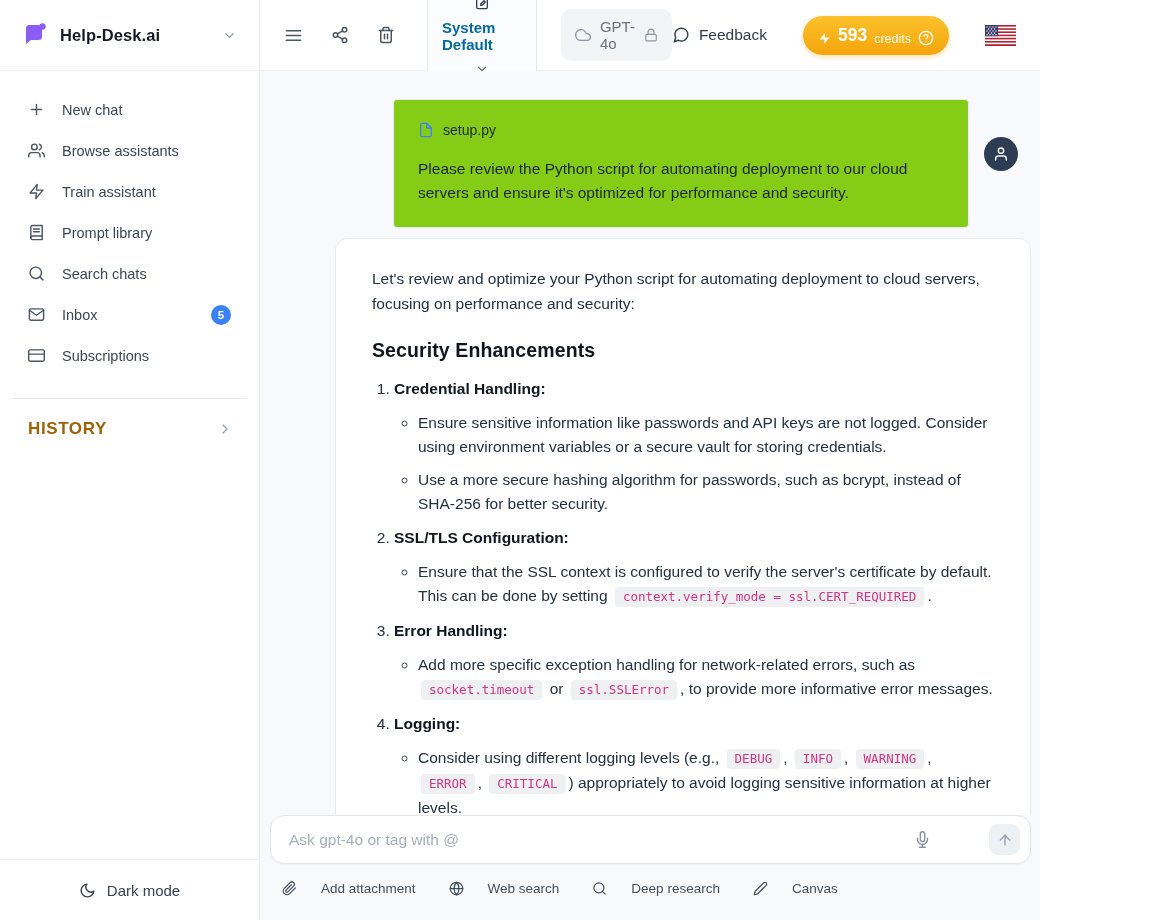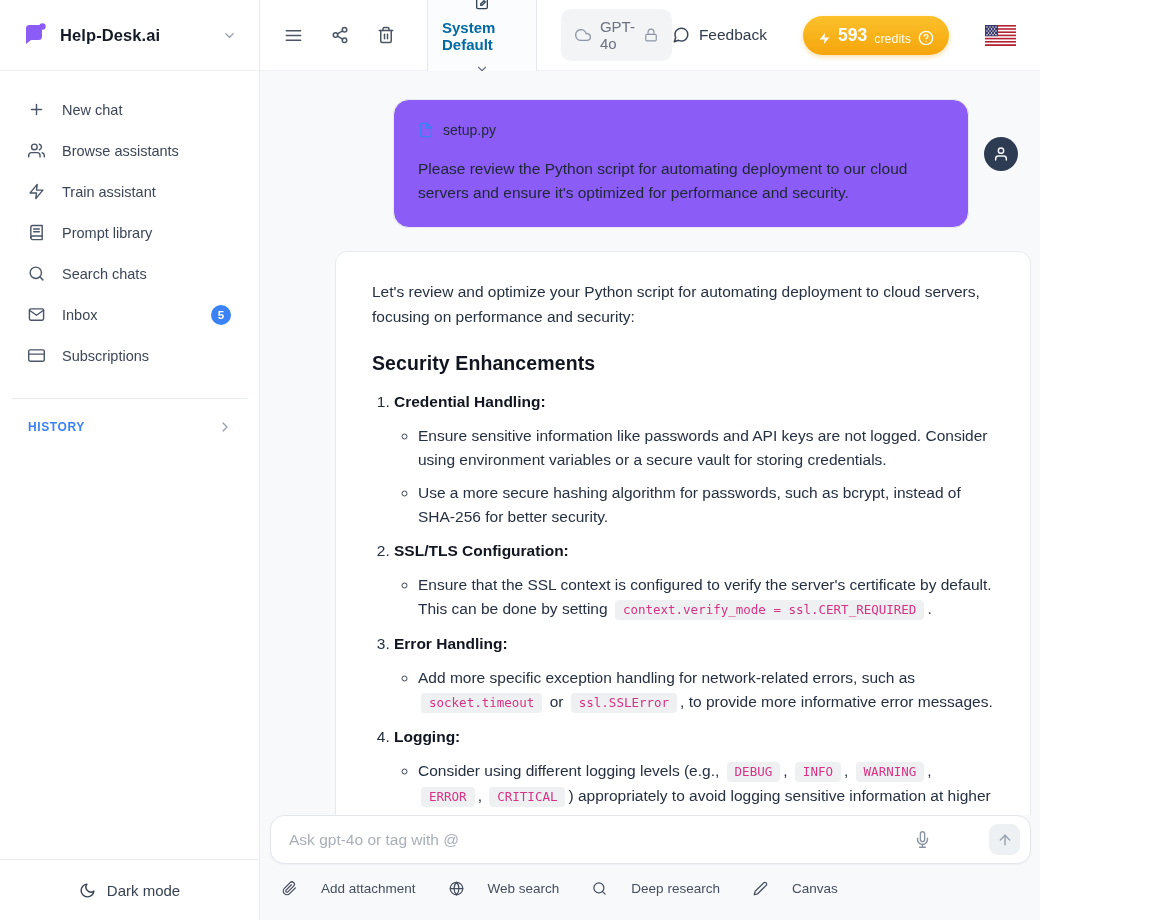--- a/index.html
+++ b/index.html
@@ -12,21 +12,21 @@
   .brand-row { height:71px; display:flex; align-items:center; padding:0 22px; border-bottom:1px solid #eef0f3; cursor:pointer; }
   .logo { width:27px; height:27px; margin-right:11px; display:flex; align-items:center; }
   .brand-name { font-size:16.5px; font-weight:bold; color:#151b26; letter-spacing:.1px; }
   .brand-row .chev { margin-left:auto; color:#8b95a5; display:flex; }
   .nav { padding:18px 0 0; }
   .nav-item { height:41px; display:flex; align-items:center; padding:0 28px; cursor:pointer; color:#3c4657; font-size:14.5px; }
   .nav-item .ic { width:17px; height:17px; margin-right:17px; display:flex; align-items:center; color:#4a5568; flex:0 0 auto; }
   .nav-badge { margin-left:auto; min-width:20px; height:20px; border-radius:10px; background:#3b82f6; color:#fff; font-size:11.5px; font-weight:bold; display:flex; align-items:center; justify-content:center; }
   .side-div { border-top:1px solid #e8ebef; margin:22px 12px 0; }
   .history-row { display:flex; align-items:center; padding:20px 26px 0 28px; cursor:pointer; }
-  .history-label { font-size:12px; font-weight:bold; letter-spacing:.6px; color:#3b82f6; }
+  .history-label { font-size:17px; font-weight:bold; letter-spacing:.6px; color:#a16207; }
   .history-row .chev { margin-left:auto; color:#98a1b0; display:flex; }
   .side-spacer { flex:1; }
   .darkmode-row { height:61px; border-top:1px solid #e8ebef; display:flex; align-items:center; justify-content:center; gap:11px; cursor:pointer; color:#374151; font-size:15px;margin-top:20px; }
   .darkmode-row .ic { display:flex; color:#374151; }
 
   
   .main { flex:1; display:flex; flex-direction:column; position:relative; }
   .topbar { height:71px; background:#fff; border-bottom:1px solid #eef0f3; display:flex; align-items:center; padding:0 24px; flex:0 0 auto; }
   .tb-icon { width:20px; height:20px; color:#4b5563; display:flex; align-items:center; justify-content:center; cursor:pointer; margin-right:28px; }
   .pill-btn { display:flex; align-items:center; gap:9px; padding:9px 14px; border-radius:10px; cursor:pointer; font-size:15px; }
@@ -40,28 +40,28 @@
   .feedback .ic { display:flex; color:#3c4657; }
   .credits { margin-left:36px; display:flex; align-items:flex-end; gap:7px; padding:9px 15px; border-radius:23px; background:linear-gradient(180deg,#fcc12b,#f5a50b); box-shadow:0 2px 5px rgba(245,165,11,.35); cursor:pointer; color:#fff; }
   .credits .num { font-size:17.5px; font-weight:bold; }
   .credits .lbl { font-size:12.5px; opacity:.95; }
   .credits .ic { display:flex; }
   .flag { margin-left:36px; width:31px; height:21px; cursor:pointer; }
 
   
   .chat { flex:1; background:#f8f9fb; position:relative; overflow:hidden; }
   .user-row { display:flex; margin:28px 22px 0 133px; gap:15px; }
-  .user-card { flex:1; background:#8b5cf6; border:1px solid #e9ebee; border-radius:16px; padding:22px 24px; }
+  .user-card { flex:1; background:#84cc16; border:1px solid #e9ebee; border-radius:4px; padding:22px 24px; }
   .file-chip { display:flex; align-items:center; gap:9px; cursor:pointer; }
   .file-chip .ic { display:flex; color:#3b82f6; }
   .file-chip .fname { font-size:14px; color:#1f2937; }
   .user-text { margin-top:19px; font-size:15.5px; line-height:24px; color:#1e2736; }
   .avatar { width:34px; height:34px; border-radius:50%; background:#2d3c52; color:#f4f6f9; display:flex; align-items:center; justify-content:center; margin-top:38px; flex:0 0 auto; }
 
-  .ai-card { width:696px; margin:23px 0 0 75px; background:#fff; border:1px solid #e7eaee; border-radius:12px; padding:27px 18px 40px 18px; min-height:620px; }
+  .ai-card { width:696px; margin:10px 0 0 75px; background:#fff; border:1px solid #e7eaee; border-radius:12px; padding:27px 18px 40px 18px; min-height:620px; }
   .ai-inner { padding:0 18px; }
   .ai-intro { font-size:15.5px; line-height:25px; color:#253041; }
   .ai-heading { margin-top:23px; font-size:19.5px; font-weight:bold; color:#10151f; letter-spacing:.1px; }
   ol.sections { margin:18px 0 0 22px; }
   ol.sections > li { margin-bottom:13px; font-size:15.5px; color:#253041; }
   ol.sections > li::marker { color:#253041; }
   .sec-title { font-weight:bold; color:#10151f; }
   ul.bullets { margin:13px 0 0 24px; list-style-type:circle; }
   ul.bullets > li { margin-bottom:9px; line-height:24px; color:#253041; }
   ul.bullets > li::marker { color:#3c4657; }

